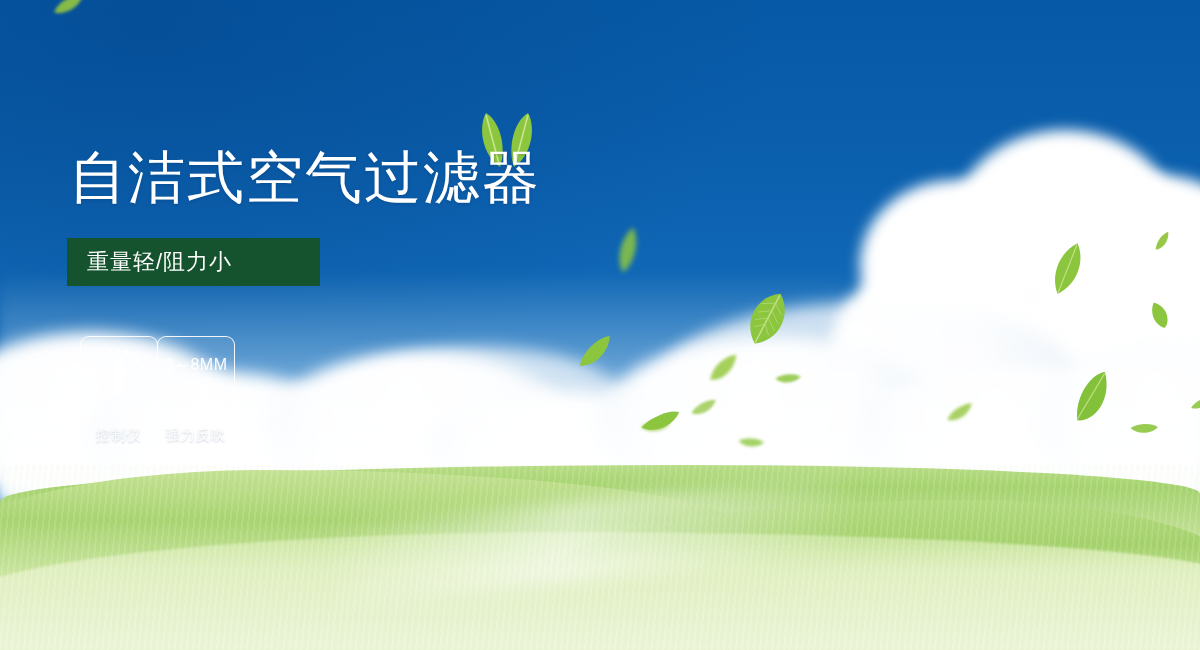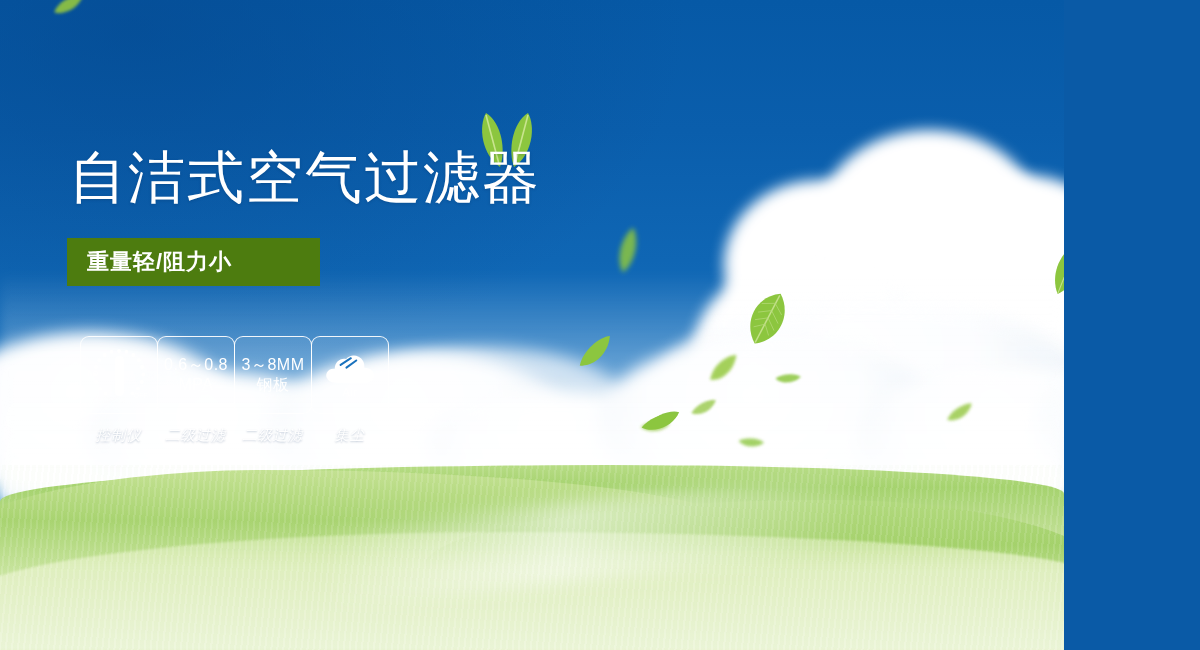--- a/index.html
+++ b/index.html
@@ -1,19 +1,19 @@
 <!DOCTYPE html>
 <html><head>
 <meta charset="utf-8">
 <style>
   * { margin:0; padding:0; box-sizing:border-box; }
   html,body { width:1200px; height:650px; overflow:hidden; background:#0a5aa6; }
   body { font-family:"Liberation Sans","DejaVu Sans",sans-serif; }
 
-  .banner{ position:relative; width:1064px; height:650px; overflow:hidden; }
+  .banner{ position:relative; width:1200px; height:650px; overflow:hidden; }
 
   
   .sky{
     position:absolute; inset:0;
     background:
       linear-gradient(180deg,
         #0659a6 0%,
         #0a5eac 20%,
         #0f66b4 40%,
         #1a74c0 58%,
@@ -116,23 +116,23 @@
     font-size:57px; line-height:62px; letter-spacing:2px;
     color:#ffffff; font-weight:300; white-space:nowrap;
     text-shadow:0 1px 3px rgba(0,30,70,.22);
   }
   .sprout{ position:absolute; left:472px; top:111px; width:68px; height:58px; }
 
   
   .subbar{ position:absolute; left:67px; top:238px; width:396px; height:48px; }
   .sub-left{
     position:absolute; left:0; top:0; width:253px; height:48px;
-    background:#4d7c0f; color:#ffffff;
+    background:#14532d; color:#ffffff;
     display:flex; align-items:center; padding-left:20px;
-    font-size:22px; letter-spacing:1px; font-weight:700;
+    font-size:22px; letter-spacing:1px; font-weight:400;
   }
   .sub-right{
     position:absolute; left:190px; top:0; width:206px; height:48px;
     background:#ffffff; color:#1b59a5;
     display:flex; align-items:center; justify-content:flex-end; padding-right:16px;
     font-size:22px; letter-spacing:1px; font-weight:400;
     clip-path:polygon(36px 0, 100% 0, 100% 100%, 14px 100%);
   }
 
   
@@ -142,21 +142,21 @@
   .fbox{
     width:78px; height:78px; border:1.5px solid rgba(255,255,255,.92);
     border-radius:9px; position:relative;
     background:rgba(255,255,255,.07);
     display:flex; flex-direction:column; align-items:center; justify-content:center;
     color:#ffffff;
   }
   .fbox .two-line{ font-size:16px; line-height:20px; letter-spacing:.5px; font-weight:400; }
   .flabel{
     margin-top:12px; color:#ffffff; font-size:14.5px; letter-spacing:.6px;
-    white-space:nowrap; text-shadow:0 1px 2px rgba(0,40,90,.25);font-style:italic;
+    white-space:nowrap; text-shadow:0 1px 2px rgba(0,40,90,.25);
   }
 
   .gauge{ position:relative; width:62px; height:62px; }
   .gauge .needle{
     position:absolute; left:50%; top:12px; width:9px; height:40px;
     margin-left:-4.5px; background:#ffffff; border-radius:5px;
   }
   .gauge .no{ position:absolute; left:0px; top:26px; font-size:6.5px; letter-spacing:.4px; }
   .gauge .off{ position:absolute; right:2px; bottom:7px; font-size:6.5px; letter-spacing:.4px; }
 
@@ -329,51 +329,30 @@
             </g>
           </svg>
           <div class="needle"></div>
           <span class="no">NO</span>
           <span class="off">OFF</span>
         </div>
       </div>
       <div class="flabel">控制仪</div>
     </div>
 
-    <div class="feature">
-      <div class="fbox">
-        <div class="two-line">0.6～0.8</div>
-        <div class="two-line">MPA</div>
-      </div>
-      <div class="flabel">二级过滤</div>
-    </div>
 
 
     <div class="feature">
       <div class="fbox">
         <div class="two-line">3～8MM</div>
         <div class="two-line">钢板</div>
       </div>
-      <div class="flabel">二级过滤</div>
+      <div class="flabel">强力反吹</div>
     </div>
 
-    <div class="feature">
-      <div class="fbox">
-        <div class="aircloud">
-          <svg viewBox="0 0 58 34" style="display:block;width:52px;height:31px;">
-            <path d="M14 33 C5 33 1 27 3 22 C4.6 18 9 16.5 12 17.4 C12 10 18 5 24.6 6.4 C28 2.4 34 1.4 38.6 4 C43.6 6.6 45.6 11.6 45 16.2 C51 16 56 20 55.6 25.4 C55.2 30.4 50.6 33 45.6 33 Z" fill="#ffffff"></path>
-            <circle cx="11.5" cy="24" r="5.4" fill="#ffffff"></circle>
-            <circle cx="19" cy="17.5" r="6.4" fill="#ffffff"></circle>
-            <path d="M18.5 13 L30 5.5 M25 16 L36 8" stroke="#1a72bd" stroke-width="2.2" fill="none" stroke-linecap="round"></path>
-          </svg>
-          <div class="airtxt">Air</div>
-        </div>
-      </div>
-      <div class="flabel">集尘</div>
-    </div>
 
   </div>
 
   <div class="leaf" style="left:575px;top:340px;width:42px;height:26px;transform:rotate(-28deg);">
     <svg viewBox="0 0 100 56">
         <path d="M2 36 C26 8 76 -2 98 8 C74 46 26 54 2 36 Z" fill="#8cc63f"></path>
       </svg>
   </div>
   <div class="leaf" style="left:640px;top:414px;width:40px;height:18px;transform:rotate(-8deg);">
     <svg viewBox="0 0 100 46">

